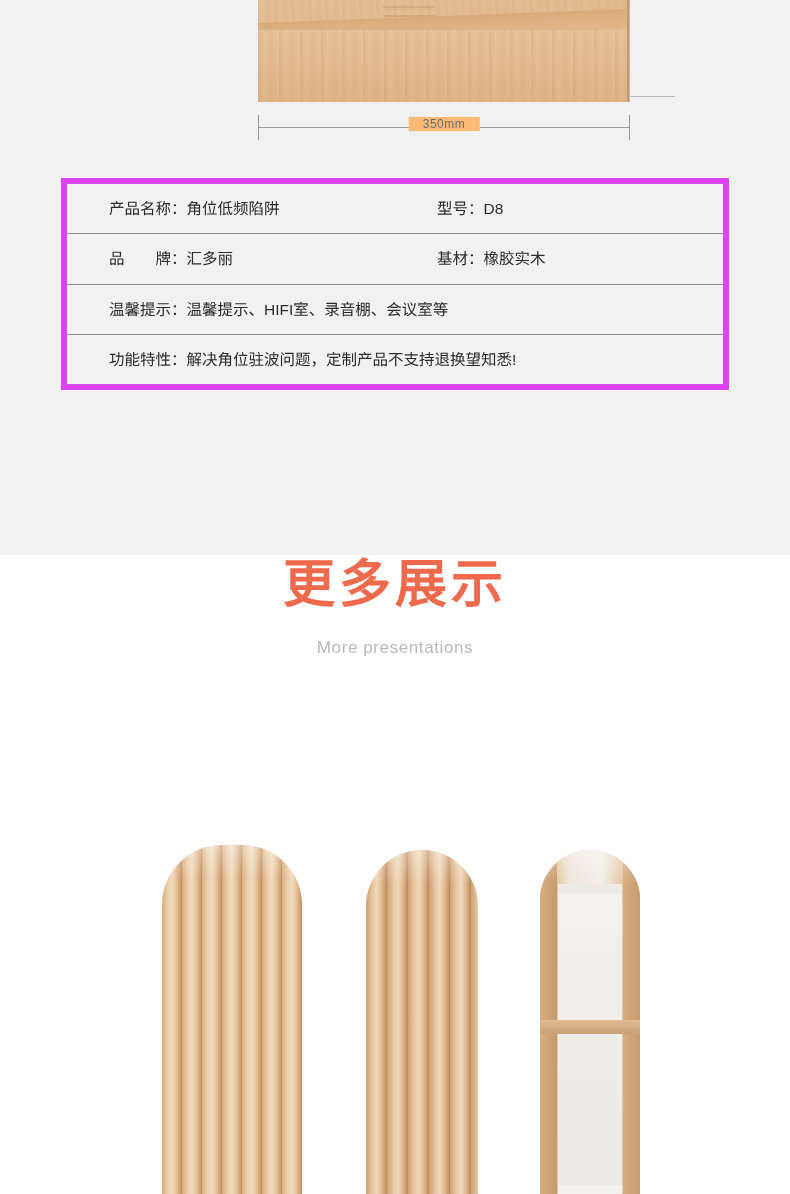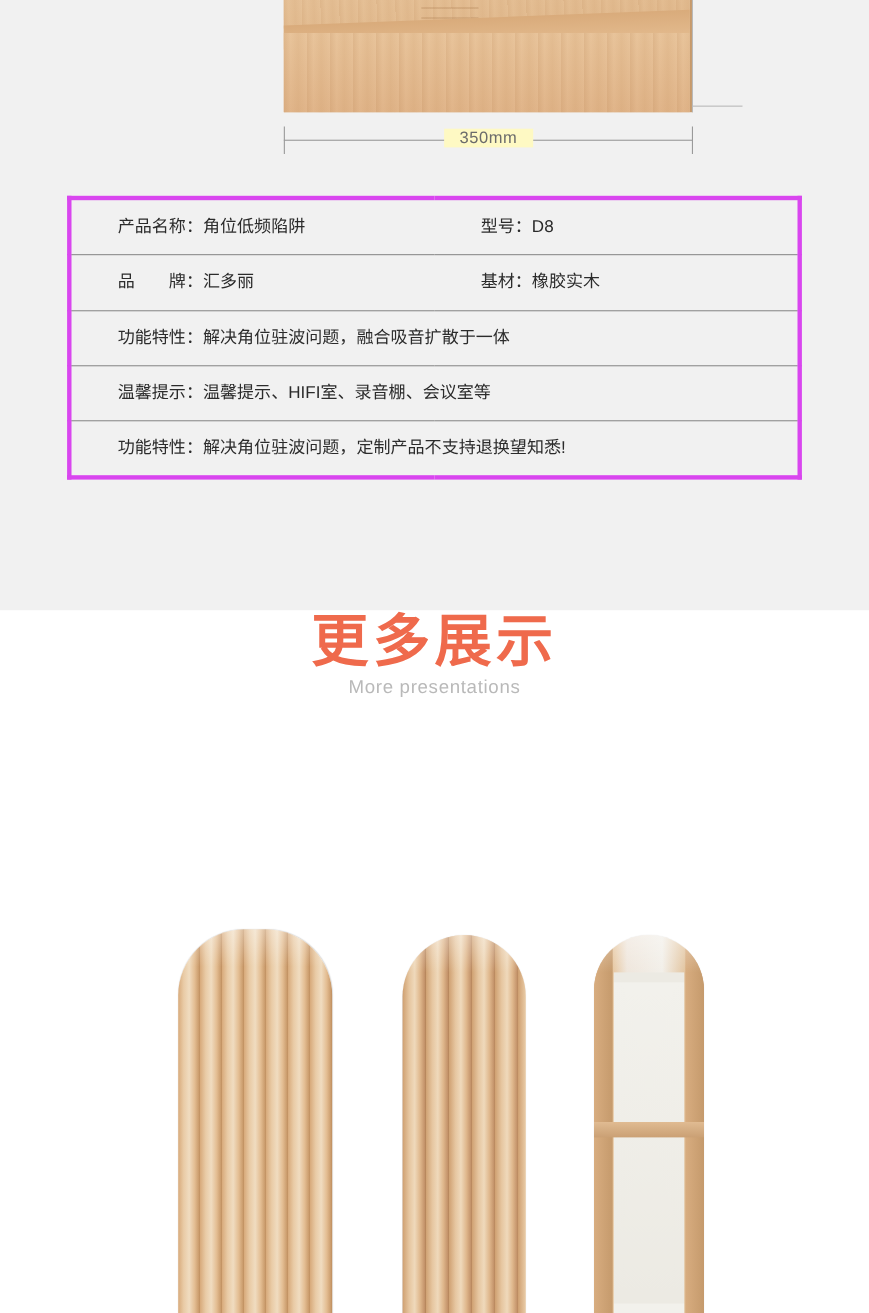--- a/index.html
+++ b/index.html
@@ -108,23 +108,23 @@
     left: 0;
     width: 100%;
     height: 1px;
     background: #9a9a9a;
   }
   .dim-label {
     position: absolute;
     top: 15px;
     left: 50%;
     transform: translateX(-50%);
-    background: #fef9c3;
+    background: #fdba74;
     padding: 0 14px;
-    font-size: 15px;
+    font-size: 12px;
     color: #6b6b6b;
     letter-spacing: .5px;
   }
   .dim-tick {
     position: absolute;
     top: 13px;
     width: 1px;
     height: 25px;
     background: #9a9a9a;
   }
@@ -149,21 +149,21 @@
 
   
   .spec-wrap {
     position: absolute;
     left: 0; top: 178px;
     width: 790px;
   }
   .spec-table {
     width: 668px;
     margin: 0 auto;
-    border: 4px solid #d946ef;
+    border: 6px solid #d946ef;
     border-collapse: collapse;
     background: #f1f1f1;
   }
   .spec-table tr { border-bottom: 1px solid #8d8d8d; }
   .spec-table tr:last-child { border-bottom: none; }
   .spec-table td {
     padding: 13px 0 13px 42px;
     font-size: 15.5px;
     color: #2b2b2b;
     vertical-align: middle;
@@ -196,21 +196,21 @@
     color: #ef6a4c;
     font-weight: 700;
     line-height: 1.15;
     font-family: "DejaVu Sans", "Liberation Sans", sans-serif;
   }
   .more-sub {
     position: relative;
     font-size: 17px;
     color: #b9b9b9;
     letter-spacing: .6px;
-    margin-top: 0;
+    margin-top: 23px;
     font-family: "Liberation Sans", sans-serif;
   }
 
   
   .columns {
     position: absolute;
     left: 0;
     top: 845px;
     width: 790px;
     height: 349px;
@@ -318,25 +318,20 @@
       <tr>
         <td class="half brand-label">
           <span class="lbl">品　　牌：</span><span class="val">汇多丽</span>
         </td>
         <td class="half">
           <span class="lbl">基材：</span><span class="val">橡胶实木</span>
         </td>
       </tr>
       <tr>
         <td colspan="2">
-          <span class="lbl">功能特性：</span><span class="val">解决角位驻波问题，融合吸音扩散于一体</span>
-        </td>
-      </tr>
-      <tr>
-        <td colspan="2">
           <span class="lbl">温馨提示：</span><span class="val">温馨提示、HIFI室、录音棚、会议室等</span>
         </td>
       </tr>
       <tr>
         <td colspan="2">
           <span class="lbl">功能特性：</span><span class="val">解决角位驻波问题，定制产品不支持退换望知悉!</span>
         </td>
       </tr>
     </tbody>
   </table>

